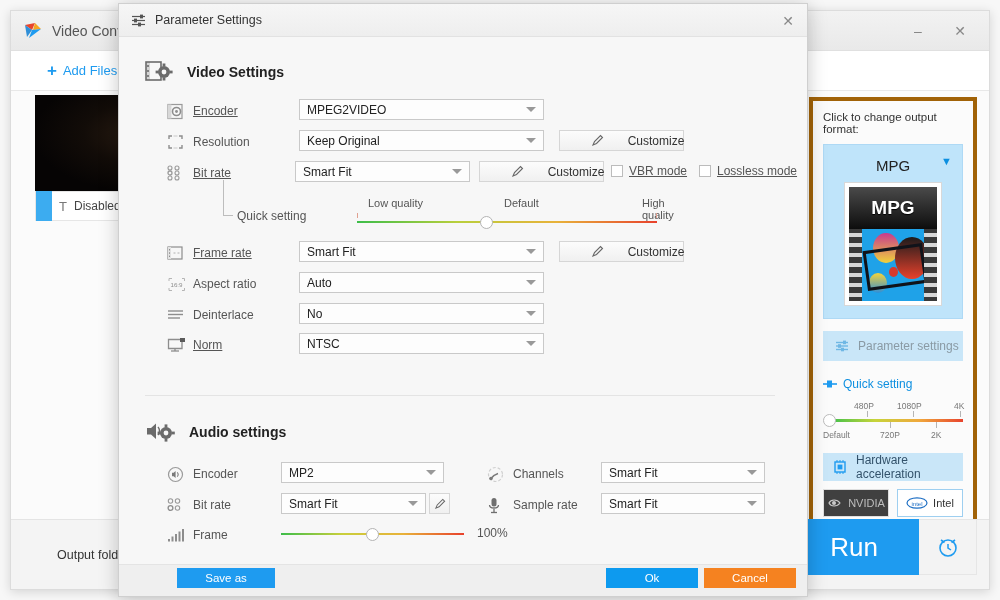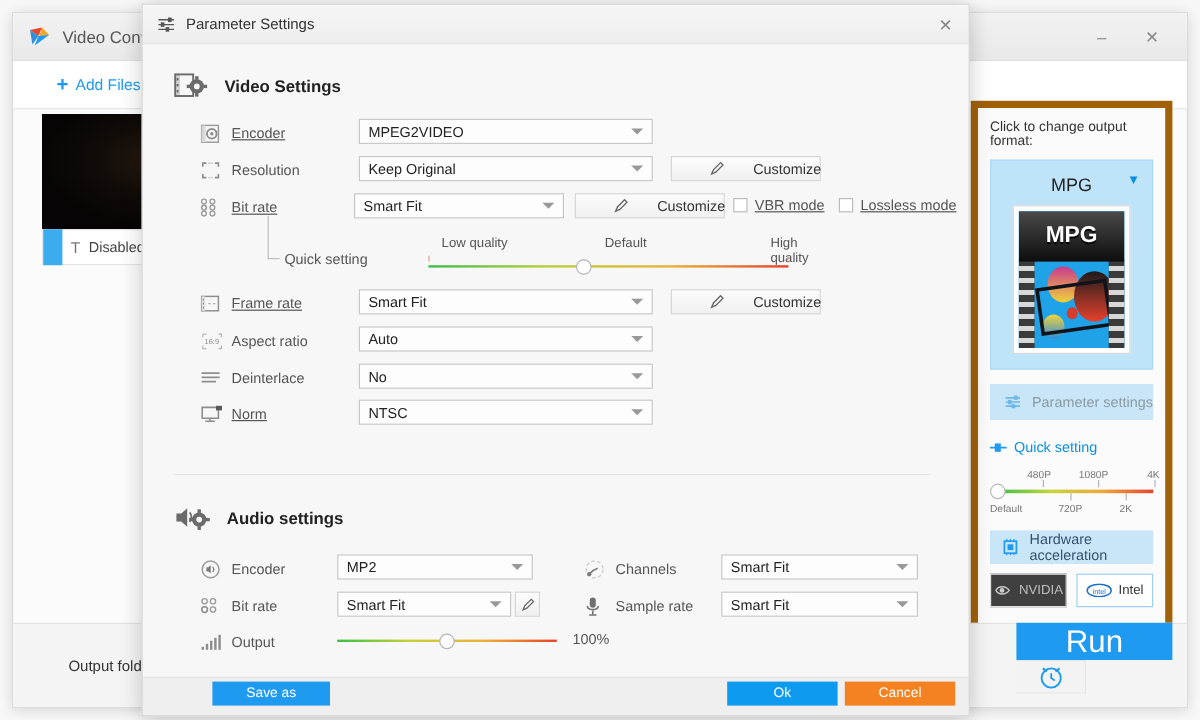--- a/index.html
+++ b/index.html
@@ -50,22 +50,22 @@
   .sub-label { color:#444; font-size:12px; }
   .bg-bottombar {
     position:absolute; left:0; bottom:0; width:100%; height:70px;
     background:#f4f4f4; border-top:1px solid #e4e4e4;
   }
   .outfolder { position:absolute; left:46px; top:28px; color:#333; font-size:12.5px; }
   .outfolder-box { position:absolute; left:120px; top:24px; width:60px; height:24px;
                    border:1px solid #d4d4d4; background:#fff; }
 
   
-  .fmt-panel { position:absolute; right:12px; top:73px; width:168px;
-               background:#fbfbfb; border:6px solid #a16207; padding:10px 10px 14px; }
+  .fmt-panel { position:absolute; right:12px; top:86px; width:168px;
+               background:#fbfbfb; border:4px solid #a16207; padding:10px 10px 14px; }
   .fmt-hint { font-size:11.5px; color:#333; margin-bottom:9px; }
   .fmt-box { background:#bfe4fa; border:1px solid #aed9f5; padding:8px 8px 12px; position:relative; }
   .fmt-name { text-align:center; font-size:15px; color:#222; padding:4px 0 8px; }
   .fmt-caret { position:absolute; right:10px; top:10px; color:#0c8fe0; font-size:11px; }
   .fmt-thumb { width:98px; height:124px; margin:0 auto; background:#fff; padding:4px;
                border:1px solid #d8d8d8; }
   .fmt-thumb-in { width:100%; height:100%; position:relative; overflow:hidden; background:#1fa2e8; }
   .fmt-thumb-top { position:absolute; left:0; top:0; width:100%; height:42px;
                    background: linear-gradient(#4a4a4a,#0d0d0d);
                    color:#fff; font-size:19px; font-weight:bold; text-align:center; line-height:42px;
@@ -85,21 +85,21 @@
              background:#fff; border:1px solid #bbb; }
   .qs-lab { position:absolute; font-size:8.5px; color:#777; }
   .qs-tick { position:absolute; top:12px; width:1px; height:6px; background:#b5b5b5; }
   .hw-btn { margin-top:10px; background:#c9e6f8; height:28px; display:flex; align-items:center;
             padding-left:10px; color:#33526b; font-size:12px; }
   .gpu-row { margin-top:8px; display:flex; gap:8px; }
   .gpu { flex:1; height:28px; border:1px solid #dfdfdf; background:#404040;
          display:flex; align-items:center; justify-content:center; gap:5px;
          color:#bdbdbd; font-size:11px; }
   .gpu.active { border:1px solid #9ecff0; background:#fff; color:#333; }
-  .run-wrap { position:absolute; right:12px; bottom:14px; display:flex; align-items:stretch; height:56px;flex-direction:column; }
+  .run-wrap { position:absolute; right:12px; bottom:14px; display:flex; align-items:stretch; height:56px; }
   .run-btn { width:130px; background:#1e9bf0; color:#fff; font-size:26px;
              display:flex; align-items:center; justify-content:center; }
   .clock-btn { width:58px; background:#f3f3f3; border:1px solid #e6e6e6; border-left:none;
                display:flex; align-items:center; justify-content:center; }
 
   
   .dialog {
     position:absolute; left:118px; top:3px; width:690px; height:594px;
     background:#f7f7f7; border:1px solid #cfcfcf;
     box-shadow: 0 3px 18px rgba(0,0,0,.22);
@@ -572,21 +572,21 @@
       <div class="row" style="position:absolute;left:48px;top:487px;width:320px;">
         <span class="row-icon">
           <svg width="18" height="14" viewBox="0 0 18 14">
             <rect x="1" y="11" width="2" height="2.5" fill="#8d8d8d"></rect>
             <rect x="4.5" y="8.5" width="2" height="5" fill="#8d8d8d"></rect>
             <rect x="8" y="6" width="2" height="7.5" fill="#8d8d8d"></rect>
             <rect x="11.5" y="3.5" width="2" height="10" fill="#8d8d8d"></rect>
             <rect x="15" y="1" width="2" height="12.5" fill="#8d8d8d"></rect>
           </svg>
         </span>
-        <span class="row-label">Output</span>
+        <span class="row-label">Frame</span>
       </div>
       <div style="position:absolute;left:162px;top:486px;width:300px;height:22px;">
         <div class="vol-track" style="left:0px;top:10px;width:183px;"></div>
         <div class="vol-knob" style="left:85px;top:5px;"></div>
         <div style="position:absolute;left:196px;top:3px;font-size:12px;color:#555;">100%</div>
       </div>
 
       <div class="row" style="position:absolute;left:368px;top:426px;width:300px;">
         <span class="row-icon">
           <svg width="17" height="17" viewBox="0 0 17 17">

